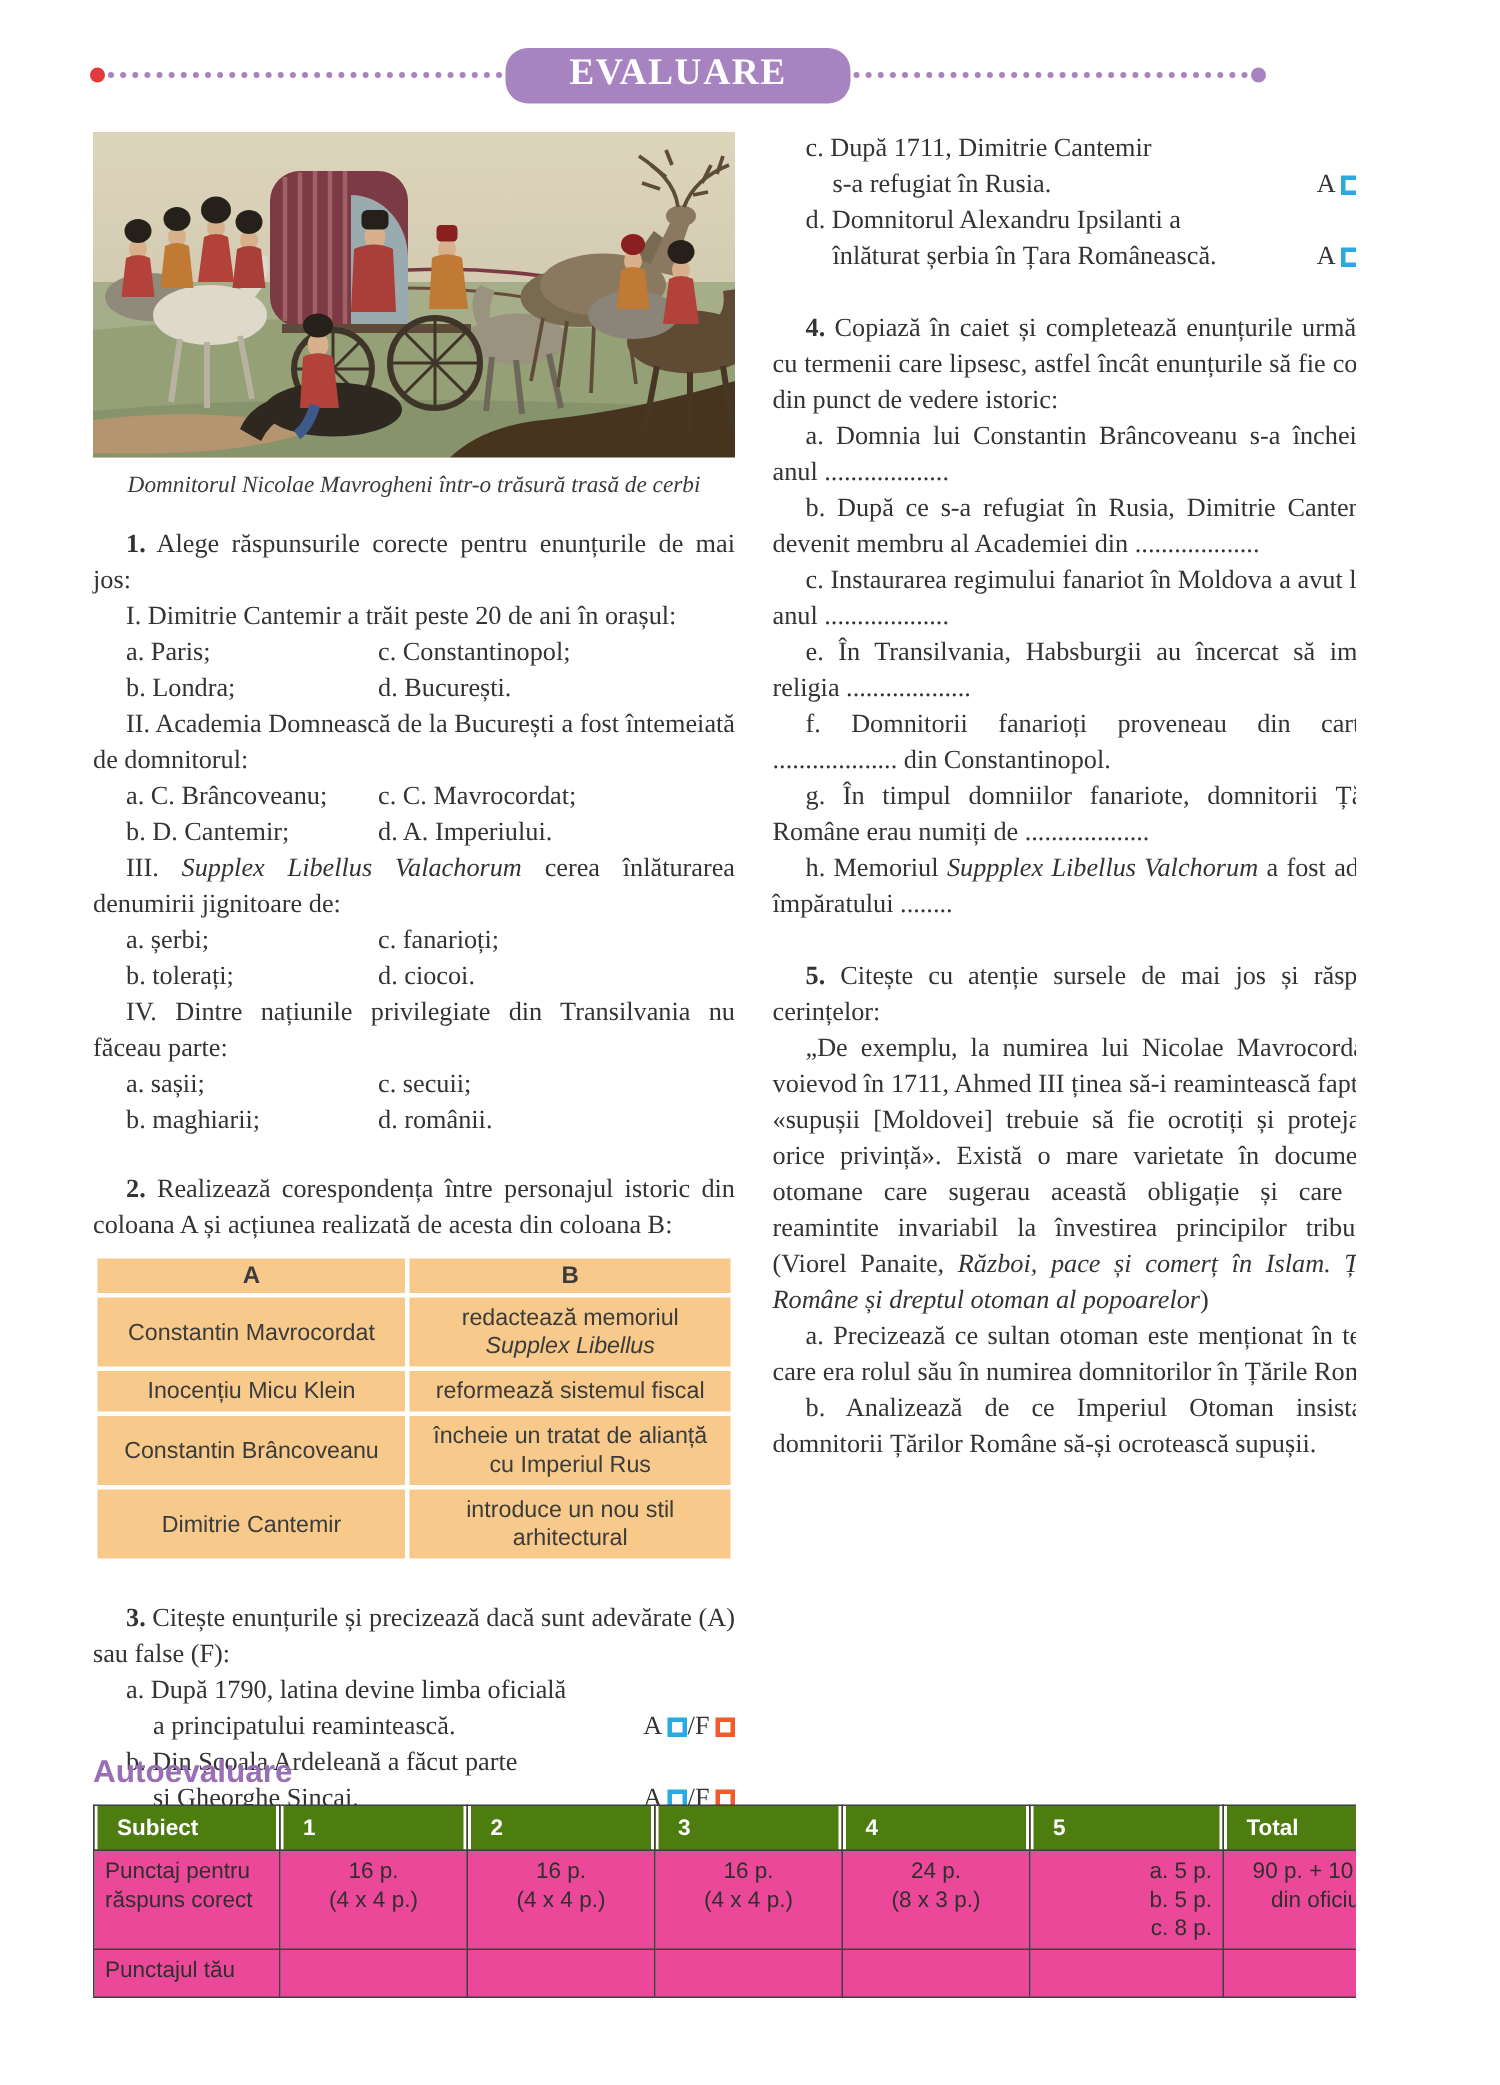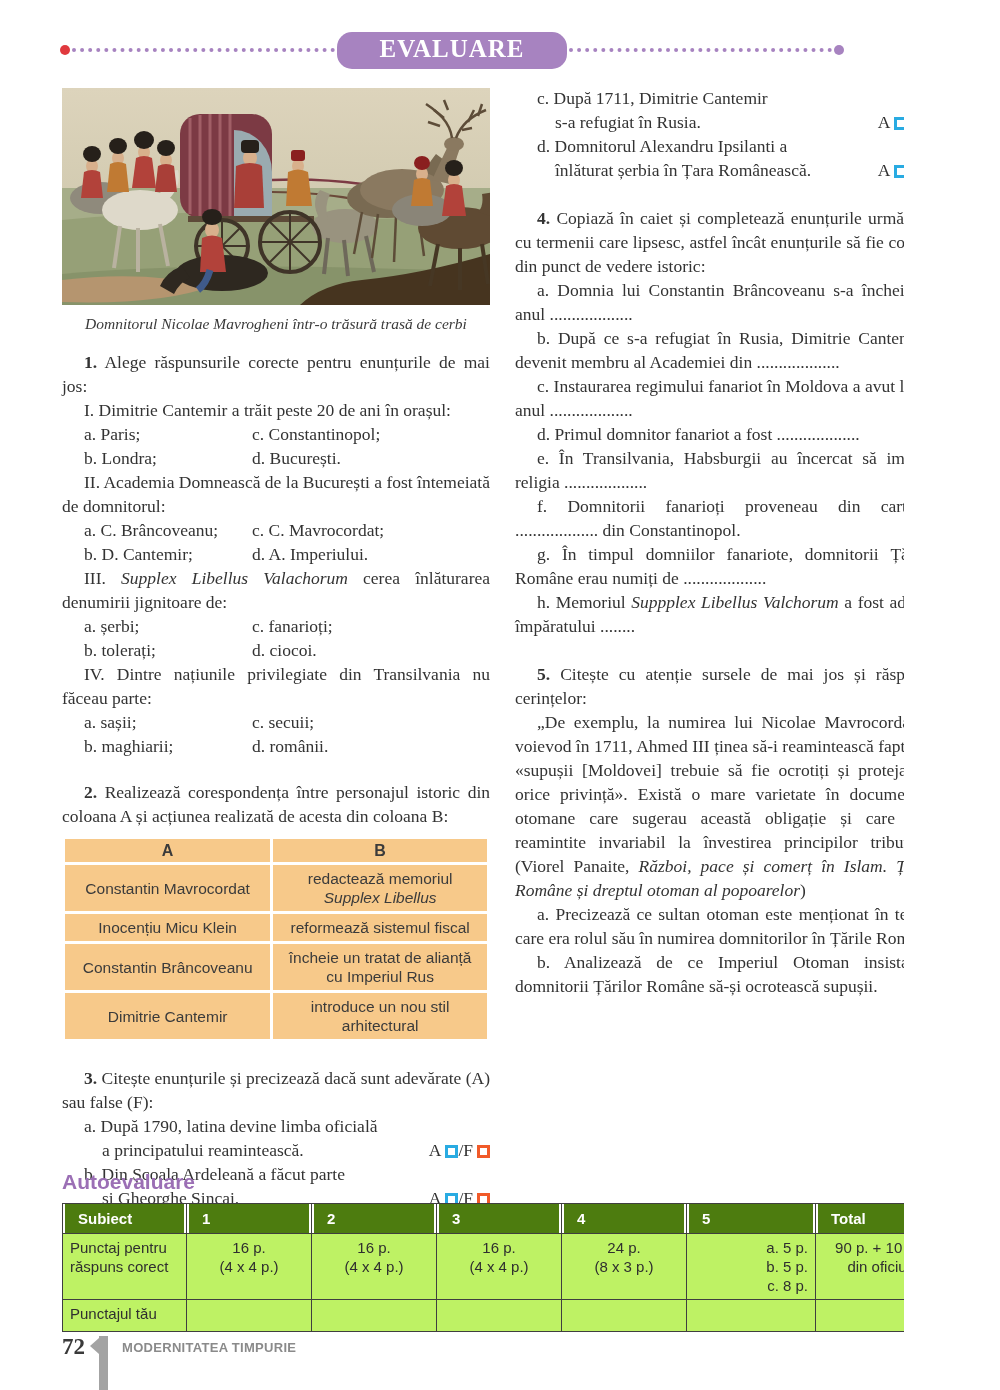--- a/index.html
+++ b/index.html
@@ -43,21 +43,21 @@
   .match-table th { font-weight:bold; font-size:16px; padding:2px; }
   .match-table td.ca { width:49%; }
   
   .autoeval { position:absolute; left:62px; top:1170px; width:876px; }
   .autoeval-title { font-family:"Liberation Sans", sans-serif; font-weight:bold; font-size:21px; color:#9b6fb5; margin:0; }
   .score-table { width:876px; border-collapse:collapse; margin-top:9px; table-layout:fixed;
                  font-family:"Liberation Sans", sans-serif; font-size:15px; color:#2f2f2f; }
   .score-table th, .score-table td { border:1.5px solid #3f3f3f; padding:4px 7px; vertical-align:top; }
   .score-table thead th { background:#4d7c0f; color:#fff; font-weight:bold; text-align:left; padding:6px 15px;
                           box-shadow: inset -2px 0 0 #fff, inset 2px 0 0 #fff; }
-  .score-table td { background:#bef264; text-align:center; white-space:pre-line; line-height:19px; }
+  .score-table td { background:#ec4899; text-align:center; white-space:pre-line; line-height:19px; }
   .score-table td.lbl { text-align:left; }
   .score-table td.left { text-align:right; }
   .score-table .empty-row td { height:32px; }
   .c0 { width:124px; } .c1,.c2,.c3,.c4 { width:125px; } .c5 { width:129px; } .c6 { width:123px; }
   
   .footer { position:absolute; left:62px; top:1336px; display:flex; align-items:flex-start; }
   .page-num { font-weight:bold; font-size:23px; color:#3a3a3a; line-height:22px; }
   .bookmark { position:relative; display:inline-block; width:9px; height:54px; background:#a3a3a3; margin:0 14px 0 14px; }
   .bookmark::before { content:""; position:absolute; left:-9px; top:2px;
                       border-top:8px solid transparent; border-bottom:8px solid transparent; border-right:9px solid #a3a3a3; }
@@ -321,21 +321,20 @@
           <span>A</span><span class="cb cb-true"></span><span>/F</span><span class="cb cb-false"></span>
         </span>
       </div>
     </div>
 
     <div class="mt26">
       <p class="para"><span class="bold">4.</span> <span>Copiază în caiet și completează enunțurile următoare cu termenii care lipsesc, astfel încât enunțurile să fie corecte din punct de vedere istoric:</span></p>
       <p class="para">a. Domnia lui Constantin Brâncoveanu s-a încheiat în anul ...................</p>
       <p class="para">b. După ce s-a refugiat în Rusia, Dimitrie Cantemir a devenit membru al Academiei din ...................</p>
       <p class="para">c. Instaurarea regimului fanariot în Moldova a avut loc în anul ...................</p>
-      <p class="para">d. Primul domnitor fanariot a fost ...................</p>
       <p class="para">e. În Transilvania, Habsburgii au încercat să impună religia ...................</p>
       <p class="para">f. Domnitorii fanarioți proveneau din cartierul ................... din Constantinopol.</p>
       <p class="para">g. În timpul domniilor fanariote, domnitorii Țărilor Române erau numiți de ...................</p>
       <p class="para"><span>h. Memoriul </span><span class="it">Suppplex Libellus Valchorum</span><span> a fost adresat împăratului ........</span></p>
     </div>
 
     <div class="mt26">
       <p class="para"><span class="bold">5.</span> <span>Citește cu atenție sursele de mai jos și răspunde cerințelor:</span></p>
       <p class="para"><span>„De exemplu, la numirea lui Nicolae Mavrocordat ca voievod în 1711, Ahmed III ținea să-i reamintească faptul că «supușii [Moldovei] trebuie să fie ocrotiți și protejați în orice privință». Există o mare varietate în documentele otomane care sugerau această obligație și care erau reamintite invariabil la învestirea principilor tributari.” (Viorel Panaite, </span><span class="it">Război, pace și comerț în Islam. Țările Române și dreptul otoman al popoarelor</span><span>)</span></p>
       <p class="para">a. Precizează ce sultan otoman este menționat în text și care era rolul său în numirea domnitorilor în Țările Române.</p>
@@ -389,19 +388,14 @@
           <td></td>
           <td></td>
           <td></td>
           <td></td>
           <td></td>
         </tr>
       </tbody>
     </table>
   </div>
 
-  <div class="footer">
-    <span class="page-num">72</span>
-    <span class="bookmark"></span>
-    <span class="section-label">MODERNITATEA TIMPURIE</span>
-  </div>
 
 </div>
 
 </body></html>

